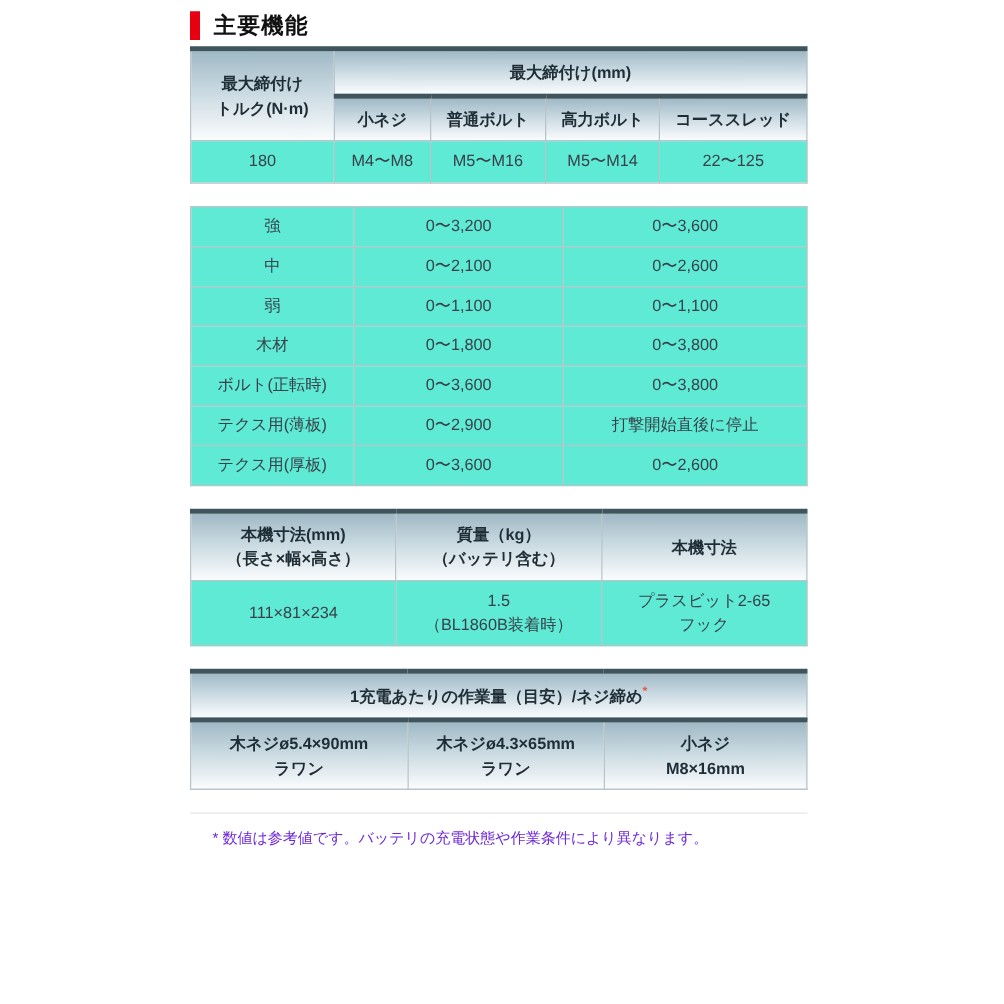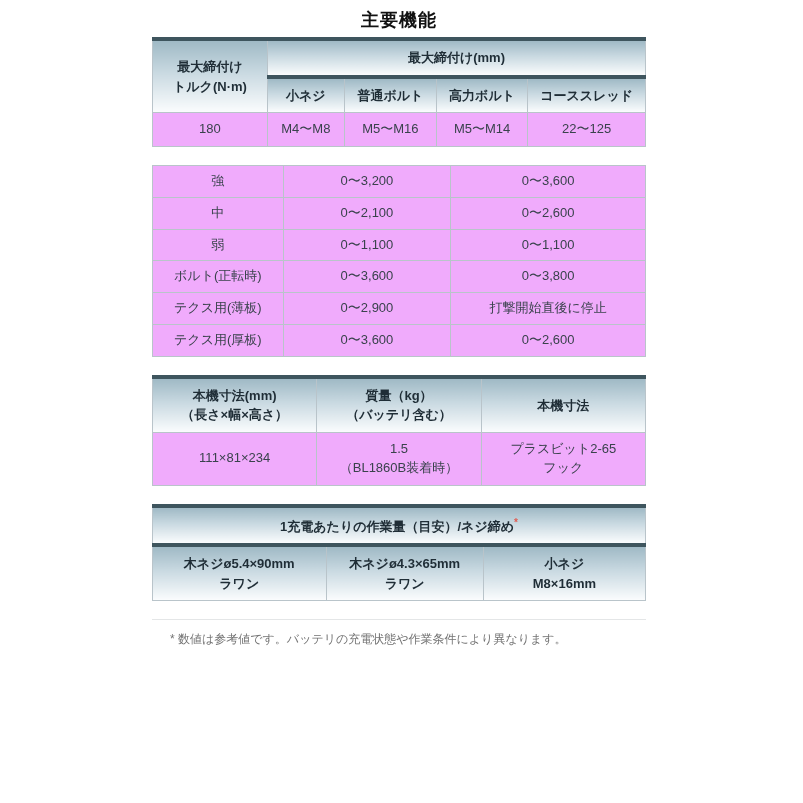--- a/index.html
+++ b/index.html
@@ -11,21 +11,21 @@
     overflow: hidden;
   }
   .content {
     position: absolute;
     left: 152px; top: 0;
     width: 494px;
   }
   
   .section-title {
     display: flex; align-items: center;
-    margin: 8px 0 5px 0; height: 24px; flex-direction: column;
+    margin: 8px 0 5px 0; height: 24px;
   }
   .red-bar {
     display: inline-block;
     width: 8px; height: 23px;
     background: #e60012;
     margin-right: 11px;
   }
   h1 {
     margin: 0;
     font-size: 18px; font-weight: bold;
@@ -46,21 +46,21 @@
   }
   .spec th {
     border-top: 4px solid #3e555e;
     background: linear-gradient(to bottom, #9fb9c5 0%, #c9d9e1 45%, #fafcfd 100%);
     font-size: 13px; font-weight: bold;
     color: #1f2d36;
     padding: 7px 4px;
     line-height: 1.5;
   }
   .spec td {
-    background: #f0abfc;
+    background: #5eead4;
     font-size: 13px;
     color: #39424c;
     padding: 7px 4px;
     line-height: 1.45;
   }
   .spec .l { display: block; text-align: center; }
   #table2 td { padding: 6px 4px; }
   .mark {
     vertical-align: super;
     font-size: 10px;
@@ -70,21 +70,21 @@
   
   .divider {
     height: 1px;
     background: #e4e6e7;
     margin: 8px 0 0 0;
   }
   .footnote {
     margin-top: 11px;
     padding-left: 18px;
     font-size: 12px;
-    color: #737373;
+    color: #6d28d9;
     line-height: 1.4;
   }
   
   #table1 col.c0 { width: 23.3%; } #table1 col.c1 { width: 15.6%; }
   #table1 col.c2 { width: 18.7%; } #table1 col.c3 { width: 18.5%; }
   #table1 col.c4 { width: 23.9%; }
   #table2 col.c0 { width: 26.5%; } #table2 col.c1 { width: 34%; } #table2 col.c2 { width: 39.5%; }
   #table3 col { width: 33.33%; }
   #table4 col.c0 { width: 35.2%; } #table4 col.c1 { width: 31.9%; } #table4 col.c2 { width: 32.9%; }
 </style>
@@ -146,20 +146,25 @@
         <td>中</td>
         <td>0〜2,100</td>
         <td>0〜2,600</td>
       </tr>
       <tr>
         <td>弱</td>
         <td>0〜1,100</td>
         <td>0〜1,100</td>
       </tr>
       <tr>
+        <td>木材</td>
+        <td>0〜1,800</td>
+        <td>0〜3,800</td>
+      </tr>
+      <tr>
         <td>ボルト(正転時)</td>
         <td>0〜3,600</td>
         <td>0〜3,800</td>
       </tr>
       <tr>
         <td>テクス用(薄板)</td>
         <td>0〜2,900</td>
         <td>打撃開始直後に停止</td>
       </tr>
       <tr>

